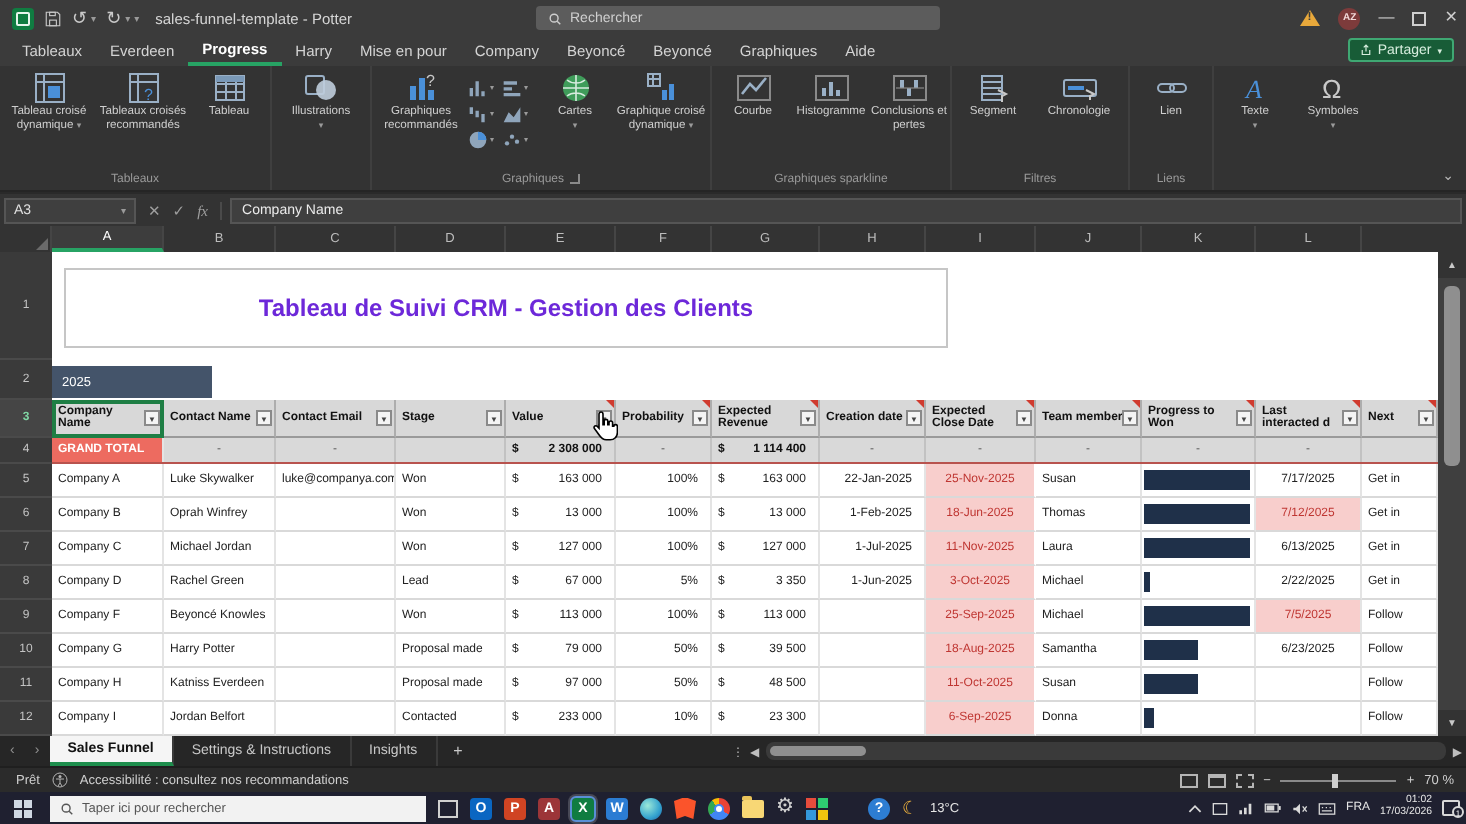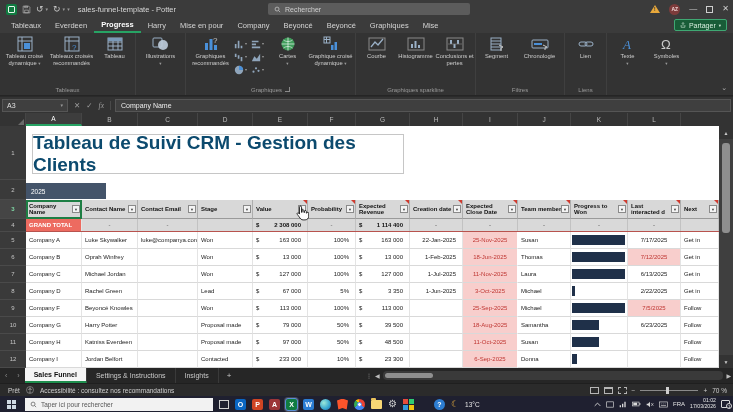--- a/index.html
+++ b/index.html
@@ -66,22 +66,22 @@
                display:flex;align-items:center;justify-content:center;}
   .letter-cell.sel{background:#3d3d3d;border-bottom:2px solid #27A364;color:#fff;}
   .letters-fill{flex:1;background:#333;}
 
   
   .sheetwrap{height:242px;position:relative;background:#fff;display:flex;}
   .gutter{width:26px;background:#3a3a3a;display:flex;flex-direction:column;}
   .gcell{border-bottom:1px solid #4a4a4a;color:#c4c4c4;font-size:6px;display:flex;align-items:center;justify-content:center;}
   .gcell.sel{background:#454545;color:#7fd6a4;font-weight:bold;}
   .sheetcontent{width:693px;position:relative;background:#fff;}
-  .title-box{position:absolute;left:6px;top:8px;width:372px;height:40px;border:1px solid #c6c6c6;
-             display:flex;align-items:center;justify-content:center;font-size:19px;font-weight:bold;color:#0c4a6e;}
+  .title-box{position:absolute;left:6px;top:8px;width:442px;height:40px;border:1px solid #c6c6c6;
+             display:flex;align-items:center;justify-content:center;font-size:12px;font-weight:bold;color:#6d28d9;}
   .year-chip{position:absolute;left:0;top:57px;width:80px;height:16px;background:#44546A;color:#fff;
              font-size:6.5px;display:flex;align-items:center;padding-left:5px;}
   .grid{position:absolute;left:0;top:74px;width:693px;}
   .trow{display:flex;}
   .hrow .cell{background:#d8d8d8;font-weight:bold;border-right:1px solid #adadad;border-bottom:1px solid #9a9a9a;
               position:relative;font-size:6px;color:#111;}
   .cell{height:100%;overflow:hidden;white-space:normal;font-size:6px;color:#222;
         border-right:1px solid #e4e4e4;display:flex;align-items:center;}
   .hrow{height:19px;}
   .grow{height:13px;border-bottom:1px solid #b8534e;}
@@ -199,21 +199,21 @@
 <div class="menubar" id="menubar">
   <div class="mtab">Tableaux</div>
     <div class="mtab">Everdeen</div>
     <div class="mtab active">Progress</div>
     <div class="mtab">Harry</div>
     <div class="mtab">Mise en pour</div>
     <div class="mtab">Company</div>
     <div class="mtab">Beyoncé</div>
     <div class="mtab">Beyoncé</div>
     <div class="mtab">Graphiques</div>
-    <div class="mtab">Mise</div>
+    <div class="mtab">Aide</div>
     <div class="share-btn">
     <svg width="6" height="6" viewBox="0 0 16 16">
         <path d="M8 10V2M5 4.5L8 1.5l3 3" stroke="#d7eede" fill="none" stroke-width="1.6"></path>
         <path d="M3 8v6h10V8" stroke="#d7eede" fill="none" stroke-width="1.6"></path>
       </svg>
     <span>Partager</span>
     <span style="font-size:4.5px">▾</span>
   </div>
 </div>
 

